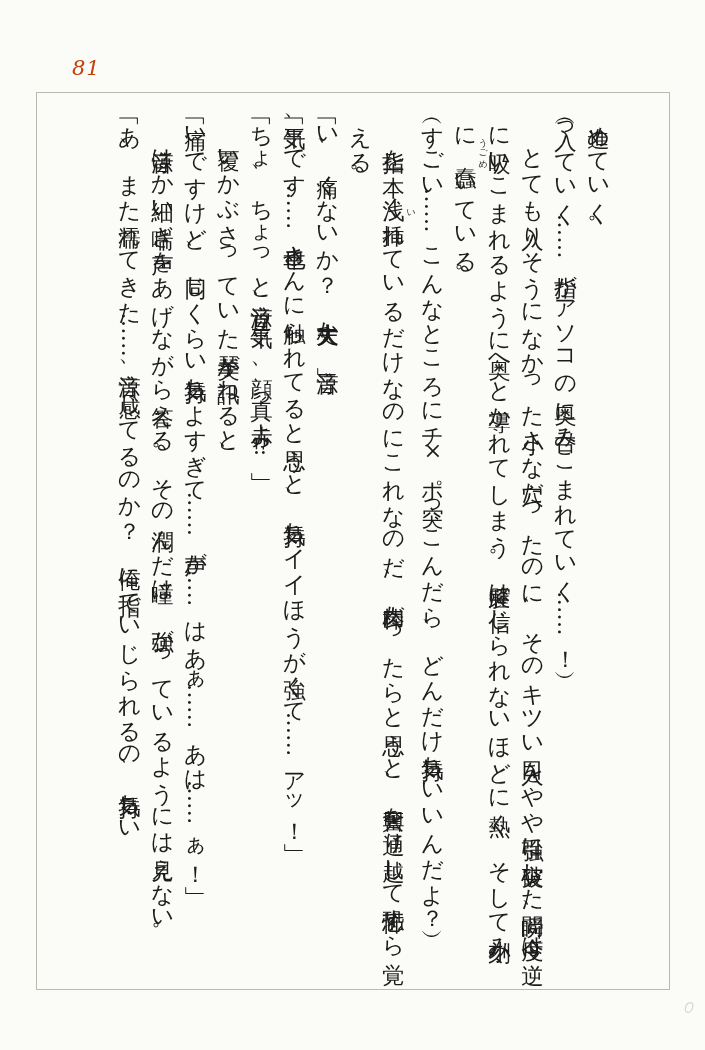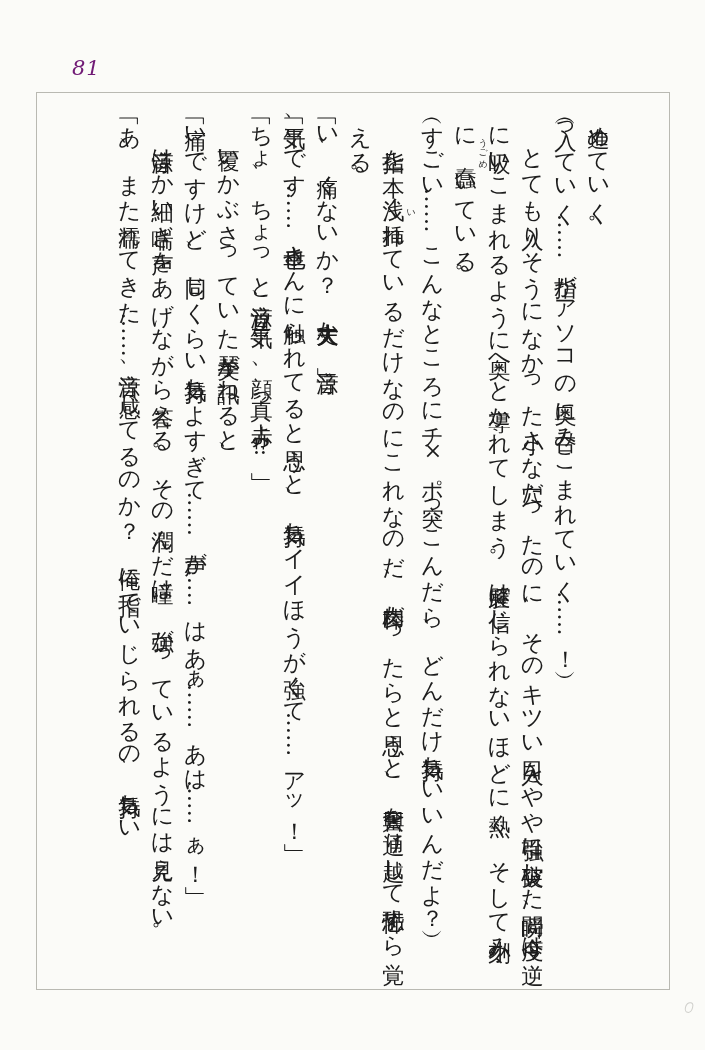--- a/index.html
+++ b/index.html
@@ -14,21 +14,21 @@
     width:705px;height:1050px;
     background:var(--paper);
     font-family:"DejaVu Serif","Liberation Serif",serif;
     overflow:hidden;
   }
   .page-number{
     position:absolute;
     left:72px;top:56px;
     font-size:21px;
     font-style:italic;
-    color:#701a75;
+    color:#c2410c;
     letter-spacing:1px;
   }
   .text-frame{
     position:absolute;
     left:36px;top:92px;
     width:634px;height:898px;
     border:1px solid var(--frame);
   }
   .text-block{
     position:absolute;

